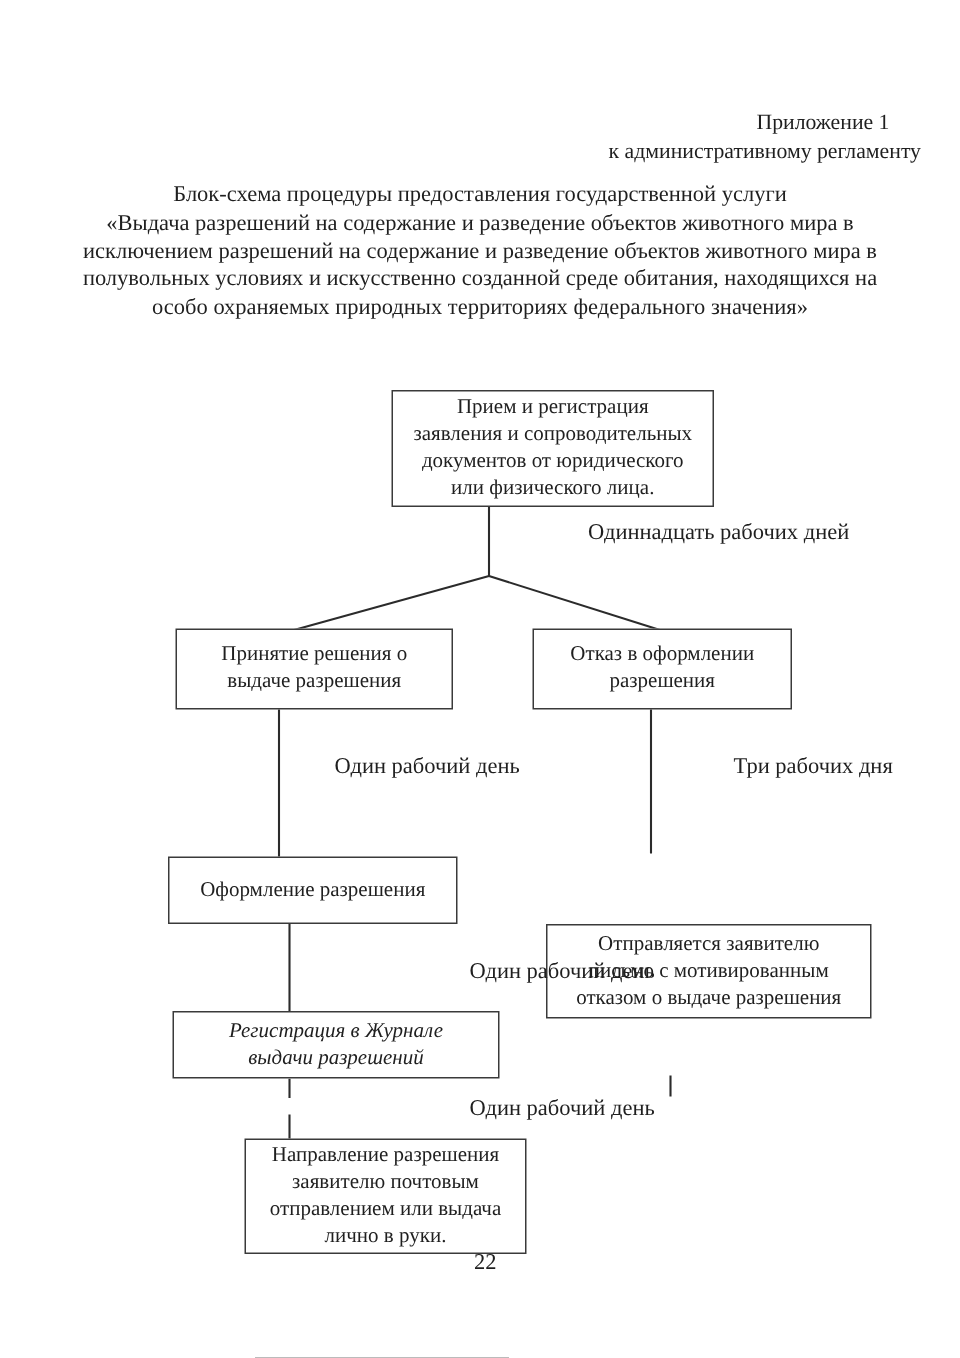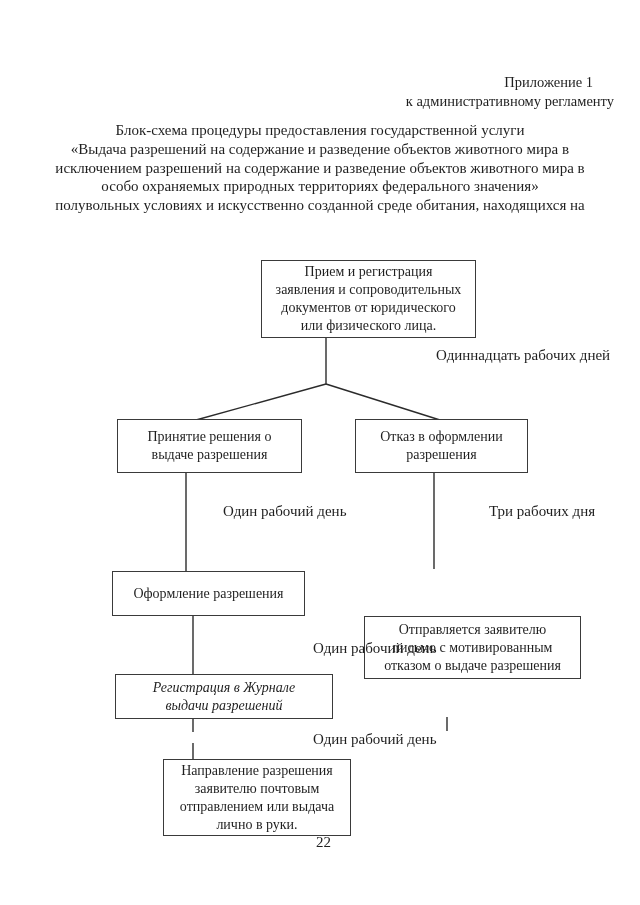--- a/index.html
+++ b/index.html
@@ -52,22 +52,22 @@
 
 <div id="page">
 
   <div class="abs appendix-line" style="top: 74px; right: 47px;">Приложение 1</div>
   <div class="abs appendix-line" style="top: 93px; right: 26px;">к административному регламенту</div>
 
   <div id="title-block" class="abs">
     <div class="title-line">Блок-схема процедуры предоставления государственной услуги</div>
     <div class="title-line">«Выдача разрешений на содержание и разведение объектов животного мира в</div>
     <div class="title-line">исключением разрешений на содержание и разведение объектов животного мира в</div>
+    <div class="title-line">полувольных условиях и искусственно созданной среде обитания, находящихся на</div>
     <div class="title-line">особо охраняемых природных территориях федерального значения»</div>
-    <div class="title-line">полувольных условиях и искусственно созданной среде обитания, находящихся на</div>
   </div>
 
   <svg id="connectors" class="abs" width="640" height="905" viewBox="0 0 640 905">
     <g stroke="#2b2b2b" stroke-width="1.4" fill="none">
 
       <line x1="326" y1="338" x2="326" y2="384"></line>
 
       <line x1="326" y1="384" x2="196" y2="420"></line>
       <line x1="326" y1="384" x2="440" y2="420"></line>
 
@@ -84,21 +84,21 @@
     </g>
   </svg>
 
   <div class="abs fc-box" style="left:213px; top:260px; width:215px; height:78px;margin-left:48px;">
     <div class="txt">Прием и регистрация
 заявления и сопроводительных
 документов от юридического
 или физического лица.</div>
   </div>
 
-  <div class="abs fc-label" style="left:436px; top:347px;">Одиннадцать рабочих дней</div>
+  <div class="abs fc-label" style="left:392px; top:347px;">Одиннадцать рабочих дней</div>
 
   <div class="abs fc-box" style="left:117px; top:419px; width:185px; height:54px;">
     <div class="txt">Принятие решения о
 выдаче разрешения</div>
   </div>
 
   <div class="abs fc-box" style="left:355px; top:419px; width:173px; height:54px;">
     <div class="txt">Отказ в оформлении
 разрешения</div>
   </div>

